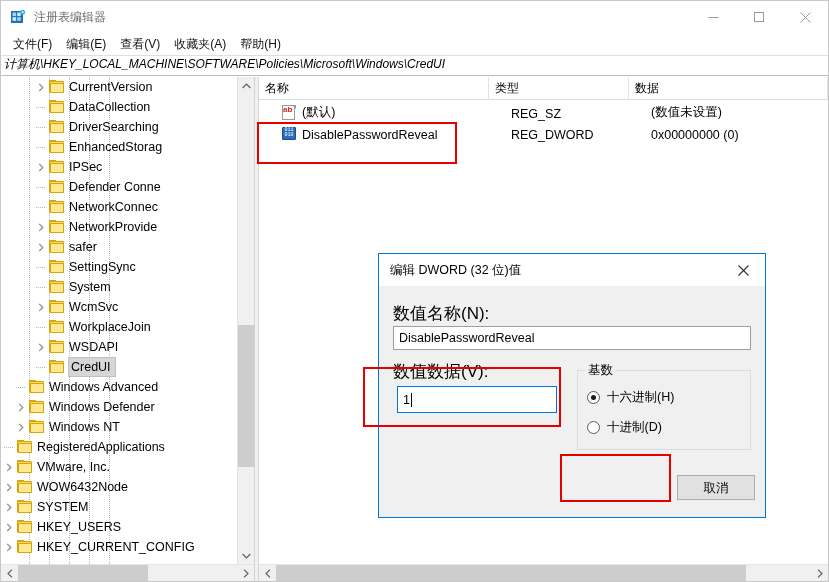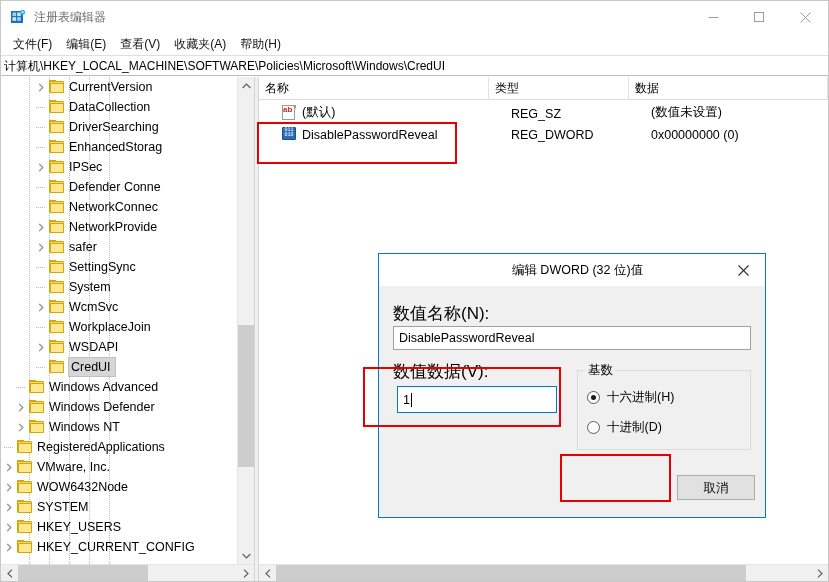--- a/index.html
+++ b/index.html
@@ -62,21 +62,21 @@
     white-space: nowrap;
   }
 
   
   .addressbar {
     position: absolute; left: 0; top: 54px;
     width: 827px; height: 21px;
     background: #ffffff;
     border-top: 1px solid #dfdfdf;
     border-bottom: 1px solid #bcbcbc;
-    display: flex; align-items: center;
+    display: flex;  font-style: italic;
   }
   .addressbar .path {
     font-size: 12px; color: #000;
     padding-left: 3px;
     white-space: nowrap;
     line-height: 16px;
   }
 
   
   .panes {
@@ -285,21 +285,21 @@
     width: 388px; height: 265px;
     background: #f0f0f0;
     border: 1px solid #0078d7;
     z-index: 40;
     box-shadow: 0 0 0 0 rgba(0,0,0,0);
   }
   .dlg-title {
     position: absolute; left: 0; top: 0;
     width: 386px; height: 32px;
     background: #ffffff;
-    display: flex; align-items: center; justify-content: center;
+    display: flex; align-items: center;
   }
   .dlg-title .t {
     font-size: 12.5px; color: #000;
     padding-left: 11px;
     line-height: 16px;
   }
   .dlg-close {
     position: absolute; right: 0; top: 0;
     width: 44px; height: 32px;
     display: flex; align-items: center; justify-content: center;

